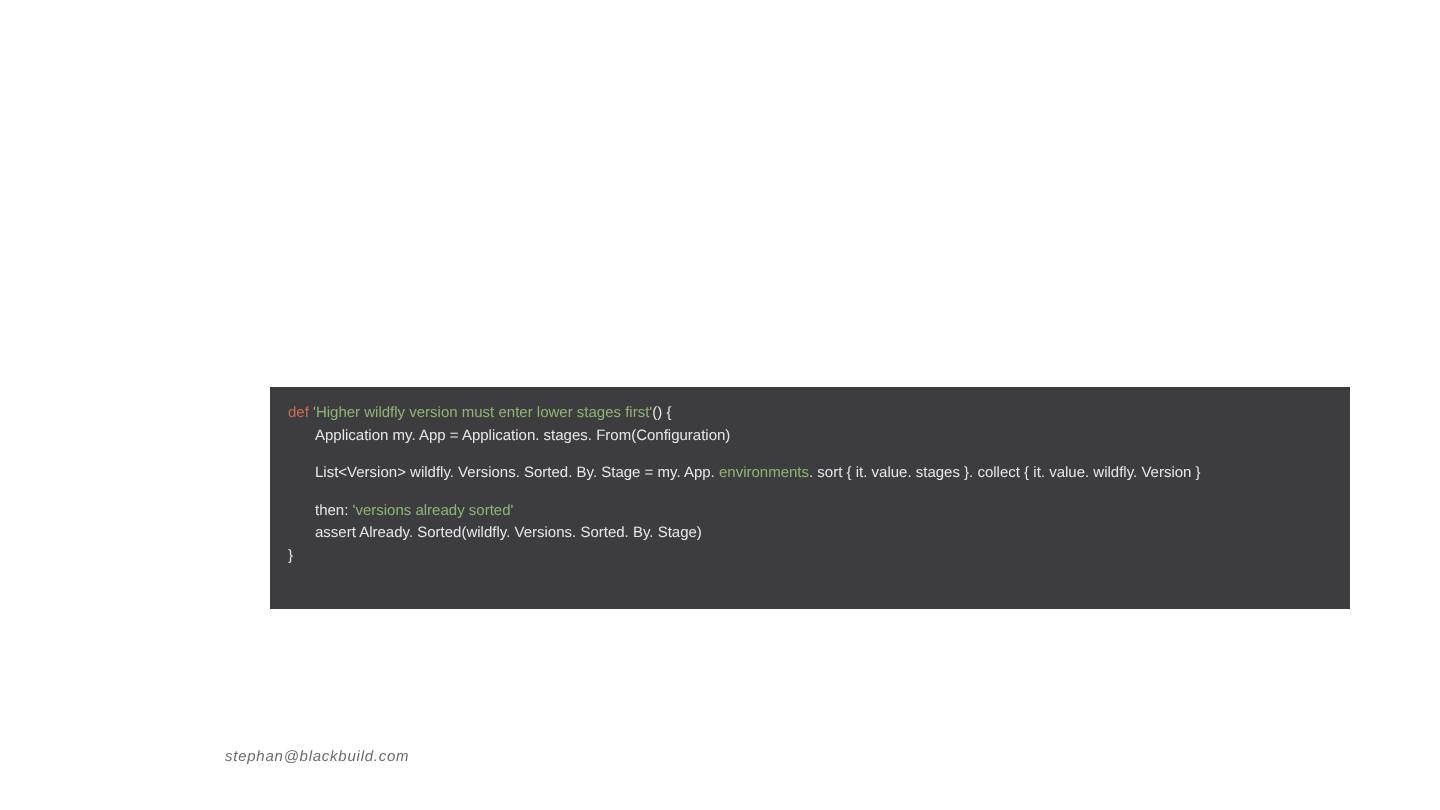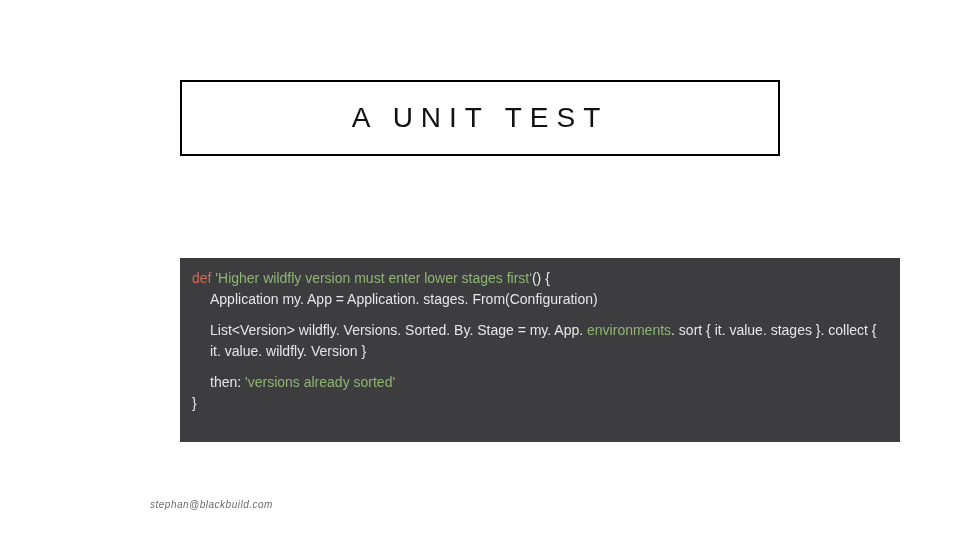--- a/index.html
+++ b/index.html
@@ -1,54 +1,52 @@
 <!DOCTYPE html>
 <html><head>
 <meta charset="utf-8">
 <style>
   * { margin: 0; padding: 0; box-sizing: border-box; }
   html, body { width: 960px; height: 540px; background: #fff; font-family: Arial, Helvetica, sans-serif; overflow: hidden; }
   .slide { position: relative; width: 960px; height: 540px; }
   .title-box { position: absolute; left: 180px; top: 80px; width: 600px; border: 2px solid #000; padding: 20px 10px; text-align: center; }
   .title-box h1 { font-size: 28px; font-weight: 400; letter-spacing: 8px; color: #111; }
-  .code-box { position: absolute; left: 180px; top: 258px; width: 720px; background: #3d3d3f; color: #e6e6e6; font-family: Arial, sans-serif; font-size: 14px; line-height: 1.5; padding: 10px 12px 12px 12px; }
+  .code-box { position: absolute; left: 180px; top: 258px; width: 720px; background: #3d3d3f; color: #e6e6e6; font-family: Arial, sans-serif; font-size: 10px; line-height: 1.5; padding: 10px 12px 12px 12px; }
   .code-box .block { margin-bottom: 10px; }
   .code-box .block:last-child { margin-bottom: 16px; }
   .indent { padding-left: 18px; }
   .kw { color: #d16a52; }
   .str { color: #8fb573; }
   .env { color: #8fb573; }
   .footer { position: absolute; left: 150px; bottom: 30px; font-size: 10px; color: #6b6b6b; letter-spacing: 0.5px; font-style: italic; }
 </style>
 </head>
 <body>
 
 <div class="slide">
 
-  <div class="title-box">
-    <h1>A UNIT TEST</h1>
-  </div>
 
   <div class="code-box">
     <div class="block">
       <div>
         <span class="kw">def </span><span class="str">'Higher wildfly version must enter lower stages first'</span><span>() {</span>
       </div>
       <div class="indent">Application my. App = Application. stages. From(Configuration)</div>
     </div>
 
     <div class="block">
       <div class="indent">
         <span>List&lt;Version&gt; wildfly. Versions. Sorted. By. Stage = my. App. </span><span class="env">environments</span><span>. sort { it. value. stages }. collect { it. value. wildfly. Version }</span>
       </div>
     </div>
 
     <div class="block">
       <div class="indent">
         <span>then: </span><span class="str">'versions already sorted'</span>
       </div>
+      <div class="indent">assert Already. Sorted(wildfly. Versions. Sorted. By. Stage)</div>
       <div>}</div>
     </div>
   </div>
 
   <div class="footer">stephan@blackbuild.com</div>
 
 </div>
 
 </body></html>

